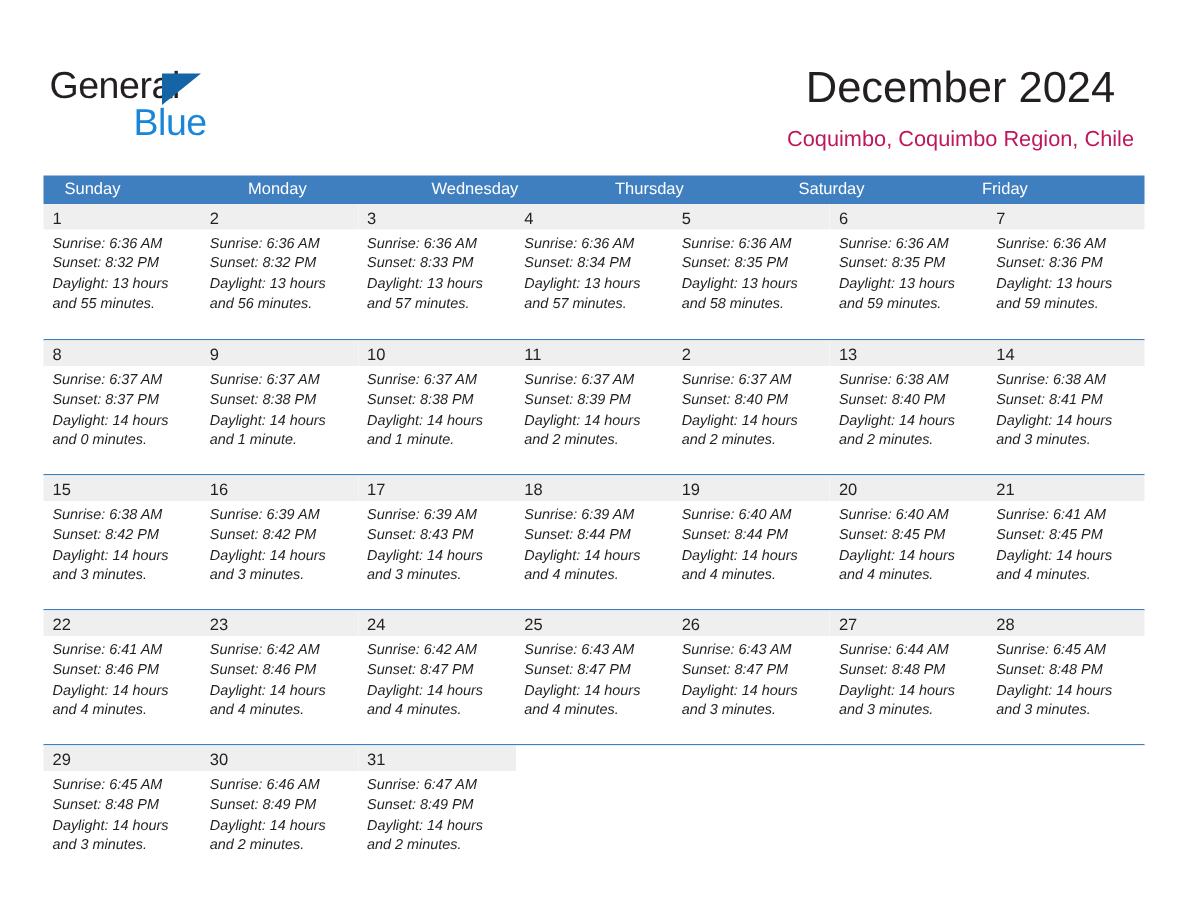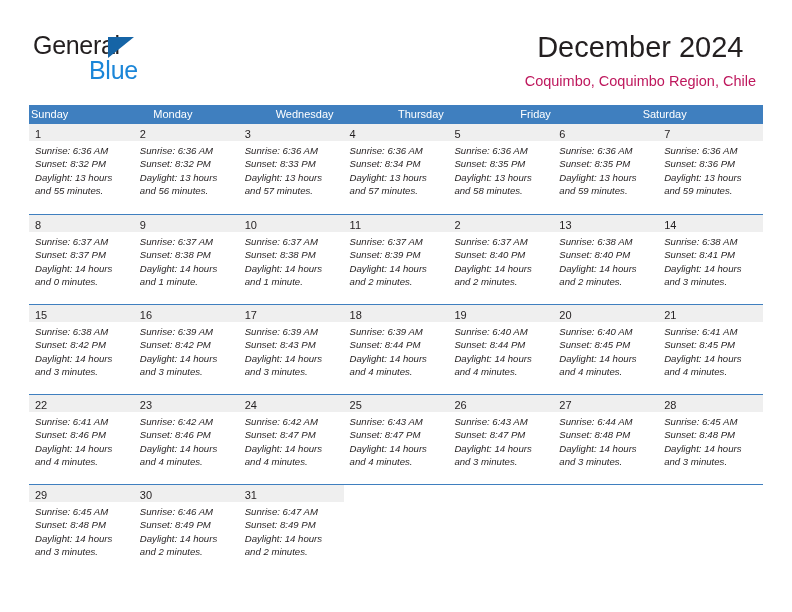--- a/index.html
+++ b/index.html
@@ -12,20 +12,21 @@
     height: 612px;
     font-family: "Liberation Sans", sans-serif;
     color: #000000;
     overflow: hidden;
   }
   .page {
     position: relative;
     width: 792px;
     height: 520px;
     box-sizing: border-box;
+    margin-top: 12px;
   }
 
   
   .header {
     position: absolute;
     left: 0;
     top: 0;
     width: 792px;
     height: 100px;
   }
@@ -98,21 +99,21 @@
   .dow-row {
     display: flex;
     background: #3f7fbf;
     height: 19px;
   }
   .dow-cell {
     flex: 1 1 0;
     color: #ffffff;
     font-size: 11px;
     line-height: 19px;
-    padding-left: 2px;
+    padding-left: 14px;
     box-sizing: border-box;
     white-space: nowrap;
   }
 
   .week-row {
     display: flex;
     height: 90px;
     border-top: 1.6px solid #3f7fbf;
     box-sizing: border-box;
   }
@@ -170,22 +171,22 @@
     </div>
 
   </div>
 
   <div class="calendar">
     <div class="dow-row" id="dow-row">
         <div class="dow-cell">Sunday</div>
         <div class="dow-cell">Monday</div>
         <div class="dow-cell">Wednesday</div>
         <div class="dow-cell">Thursday</div>
+        <div class="dow-cell">Saturday</div>
         <div class="dow-cell">Friday</div>
-        <div class="dow-cell">Saturday</div>
       </div>
     <div id="weeks-container">
         <div class="week-row first">
           <div class="day-cell">
             <div class="day-num-band"><span class="day-num">1</span></div>
             <div class="day-info">
               <div class="info-line">Sunrise: 6:36 AM</div>
               <div class="info-line">Sunset: 8:32 PM</div>
               <div class="info-line">Daylight: 13 hours</div>
               <div class="info-line">and 55 minutes.</div>

